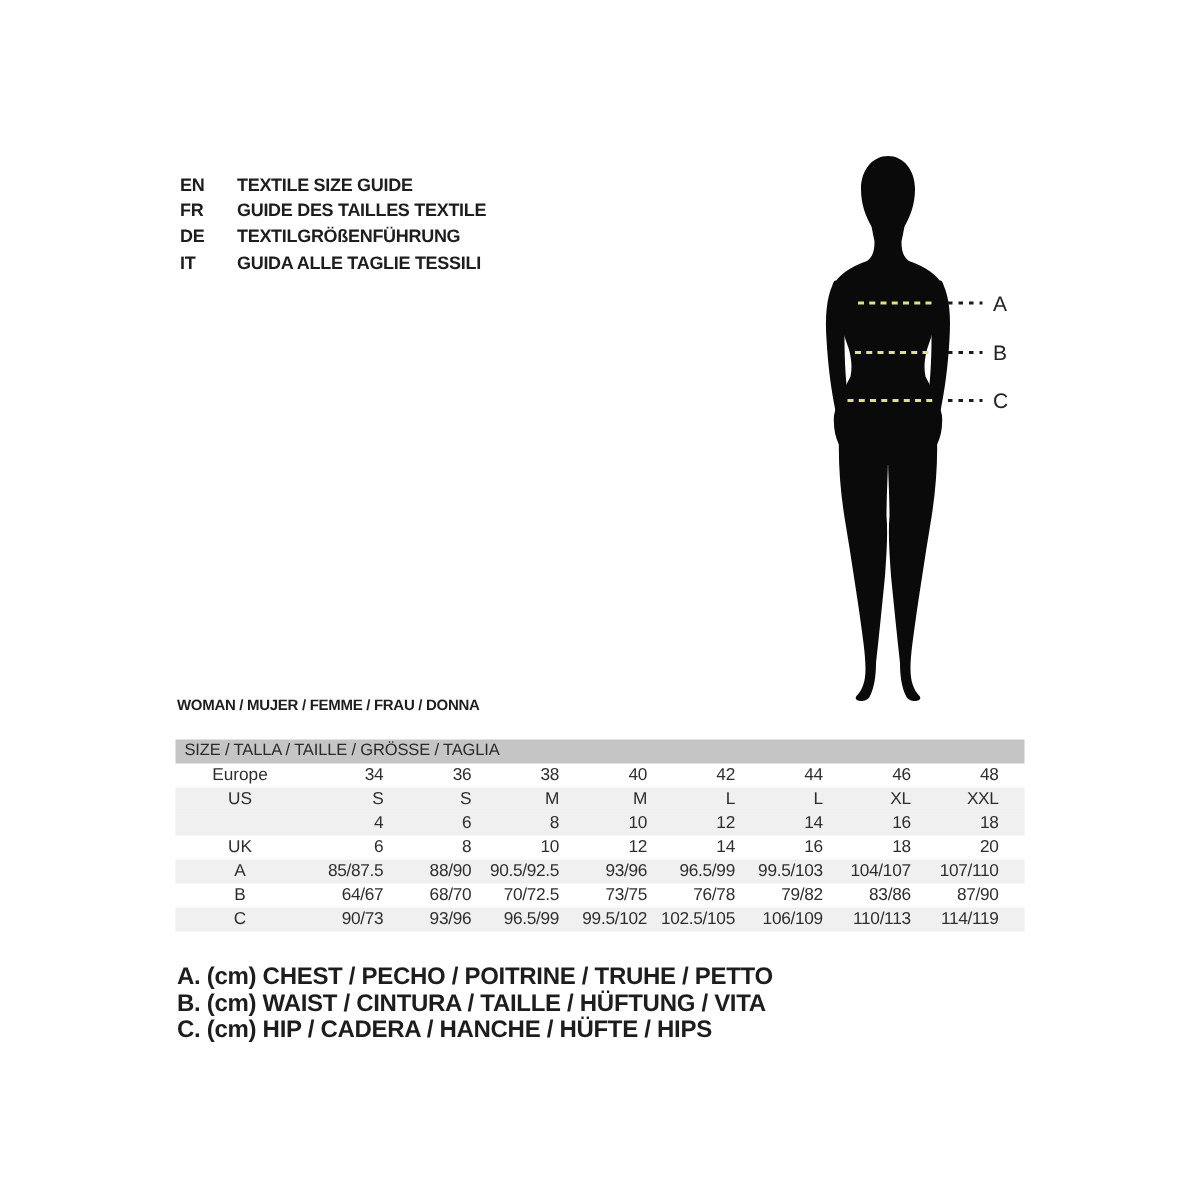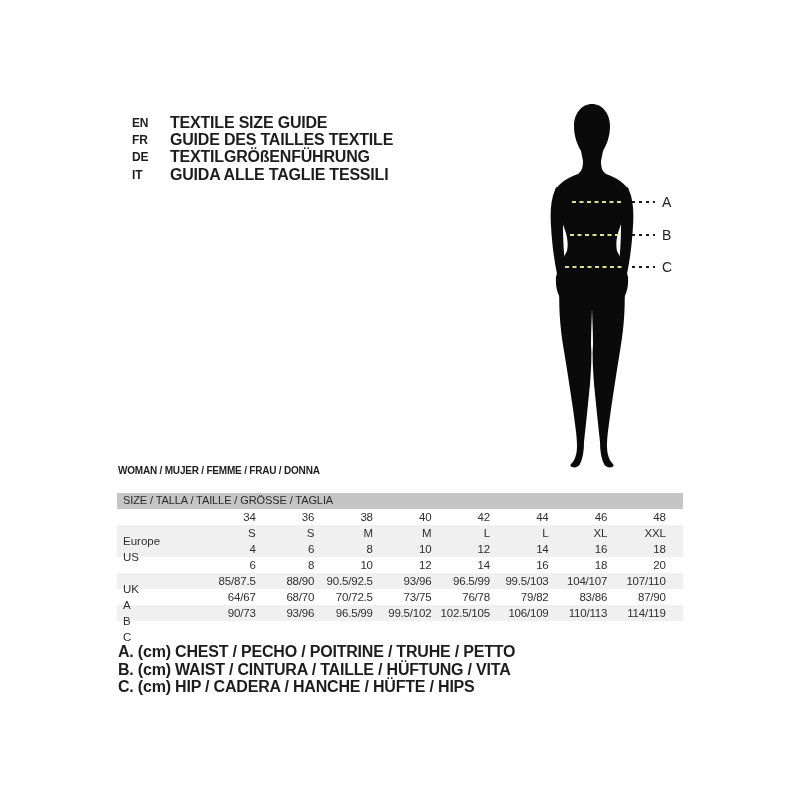--- a/index.html
+++ b/index.html
@@ -6,39 +6,39 @@
   body{
     width:800px;height:800px;background:#ffffff;
     font-family:"Liberation Sans","DejaVu Sans",sans-serif;
     color:#1d1d1d;position:relative;overflow:hidden;
   }
   .canvas{position:absolute;inset:0;background:#ffffff;}
 
   
   .lang-list{position:absolute;left:120px;top:114px;}
   .lang-row{display:flex;height:17.4px;align-items:center;}
-  .lang-code{width:38px;font-size:12px;font-weight:700;letter-spacing:-0.2px;margin-left:12px;}
-  .lang-label{font-size:16px;font-weight:700;letter-spacing:-0.2px;white-space:nowrap;}
+  .lang-code{width:38px;font-size:12px;font-weight:700;letter-spacing:-0.2px;}
+  .lang-label{font-size:12px;font-weight:700;letter-spacing:-0.2px;white-space:nowrap;}
 
   
   .figure{position:absolute;left:520px;top:95px;width:180px;height:390px;}
   .measure-label{font-size:14px;fill:#222;font-family:"Liberation Sans",sans-serif;}
 
   
   .woman-line{position:absolute;left:118px;top:465px;font-size:10px;font-weight:700;
     letter-spacing:-0.2px;white-space:nowrap;}
 
   
   .size-table{position:absolute;left:117px;top:493px;width:566px;}
   .table-header{height:16px;line-height:15px;background:#c5c5c5;font-size:11px;
     padding-left:6px;letter-spacing:-0.1px;color:#2a2a2a;box-sizing:border-box;}
   .trow{display:grid;grid-template-columns:80px repeat(8,58.6px) 1fr;height:16px;
     line-height:16px;font-size:11.5px;color:#2e2e2e;}
   .trow.shaded{background:#f0f0f0;}
-  .tlabel{padding-left:6px;text-align:left;white-space:nowrap;margin-top:24px;}
+  .tlabel{padding-left:6px;text-align:center;white-space:nowrap;}
   .tcell{text-align:right;white-space:nowrap;letter-spacing:-0.2px;}
 
   
   .notes{position:absolute;left:118px;top:643px;}
   .note-line{height:17.6px;font-size:16px;font-weight:700;letter-spacing:-0.2px;
     white-space:nowrap;}
 </style>
 </head>
 <body>
 

